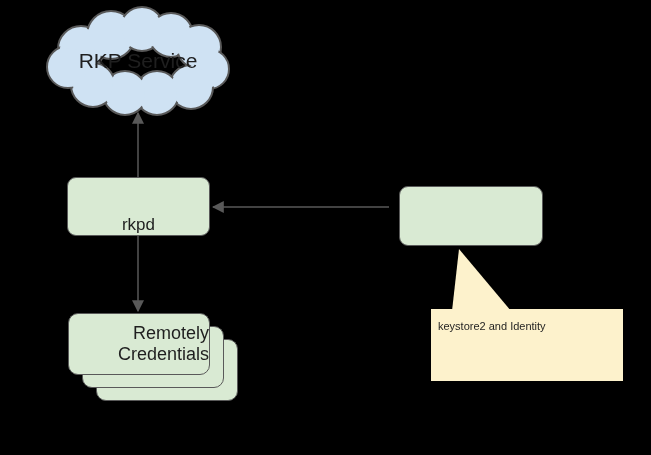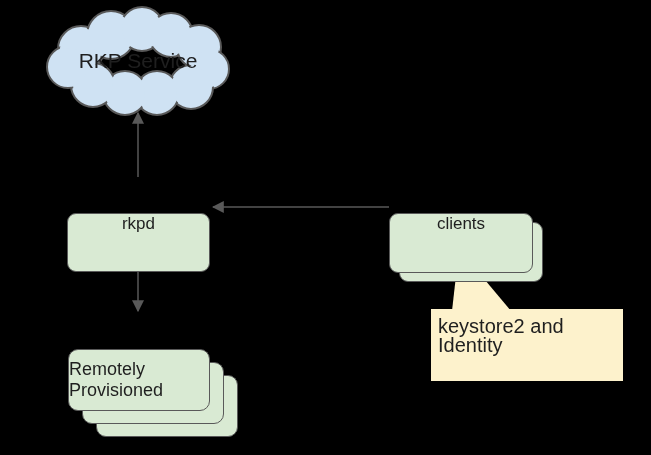--- a/index.html
+++ b/index.html
@@ -25,38 +25,38 @@
   .connector { stroke: var(--arrow); stroke-width: 1.5; }
   .arrowhead { fill: var(--arrow); }
   .callout-tail { fill: var(--callout-fill); }
 
   
   .box {
     position: absolute; box-sizing: border-box;
     background: var(--box-fill);
     border: 1.5px solid var(--border);
     border-radius: 9px;
-    display: flex; align-items: flex-start; justify-content: center;
-    color: var(--text); font-size: 17px; text-align: center; margin-top: 36px;
+    display: flex; align-items: flex-end; justify-content: center;
+    color: var(--text); font-size: 17px; text-align: center;
   }
   .rkpd-box   { left: 67px;  top: 177px; width: 143px; height: 59px; }
   .clients-back { left: 399px; top: 186px; width: 144px; height: 60px; }
   .clients-box  { left: 389px; top: 177px; width: 144px; height: 60px; }
   .rpc3 { left: 96px; top: 339px; width: 142px; height: 62px; border-radius: 10px; }
   .rpc2 { left: 82px; top: 326px; width: 142px; height: 62px; border-radius: 10px; }
   .rpc1 { left: 68px; top: 313px; width: 142px; height: 62px; border-radius: 10px;
           flex-direction: column; font-size: 18px; line-height: 21px; }
 
   
   .callout {
     position: absolute; box-sizing: border-box;
     left: 431px; top: 309px; width: 192px; height: 72px;
     background: var(--callout-fill);
     color: var(--text);
-    font-size: 20px; line-height: 19px;
+    font-size: 11px; line-height: 19px;
     padding: 8px 6px 6px 7px;
   }
 </style>
 </head>
 <body>
 
 <div class="canvas">
 
   <svg width="651" height="455" viewBox="0 0 651 455">
     <defs>
@@ -101,28 +101,25 @@
     <line class="connector" x1="389" y1="207" x2="213" y2="207" marker-end="url(#arrow)"></line>
   </svg>
 
   <div class="cloud-label">RKP Service</div>
 
   <div class="box rkpd-box">
     <span>rkpd</span>
   </div>
 
   <div class="box clients-back"></div>
-  <div class="box clients-box">
-    <span>clients</span>
-  </div>
 
   <div class="box rpc3"></div>
   <div class="box rpc2"></div>
   <div class="box rpc1">
     <div>Remotely</div>
-    <div>Provisioned</div>
+    <div>Credentials</div>
   </div>
 
   <div class="callout">
     <div>keystore2 and Identity</div>
   </div>
 
 </div>
 
 </body></html>

